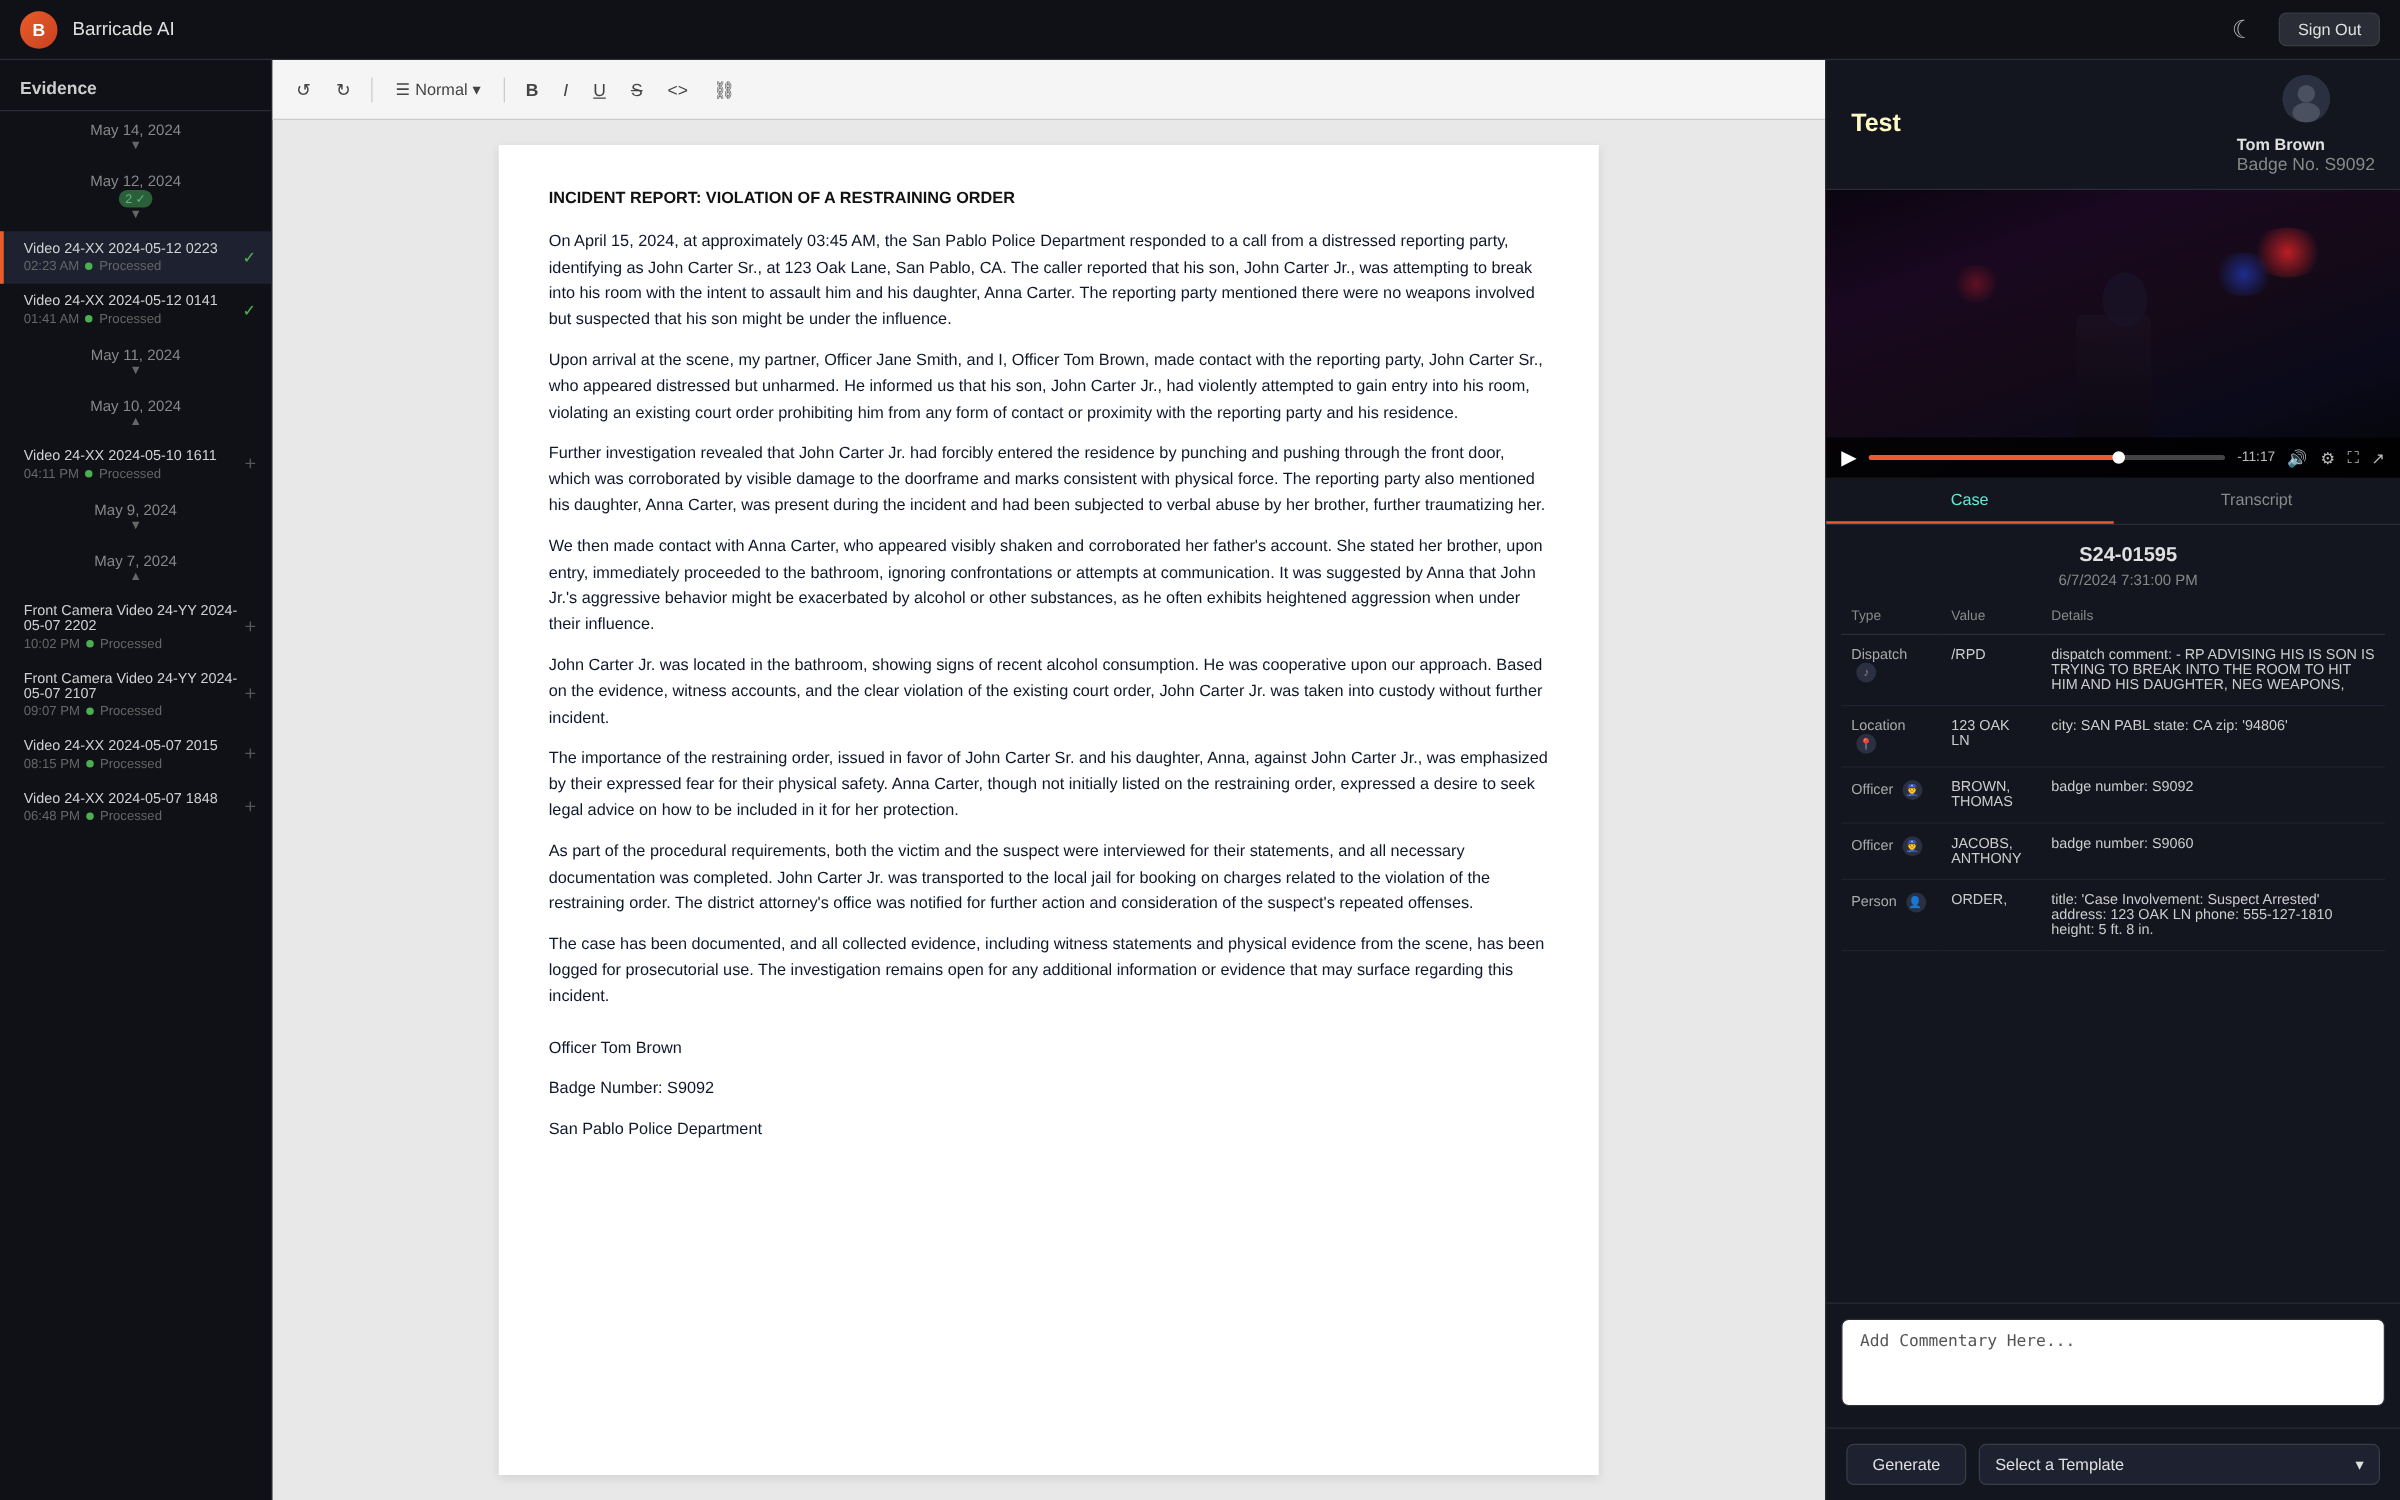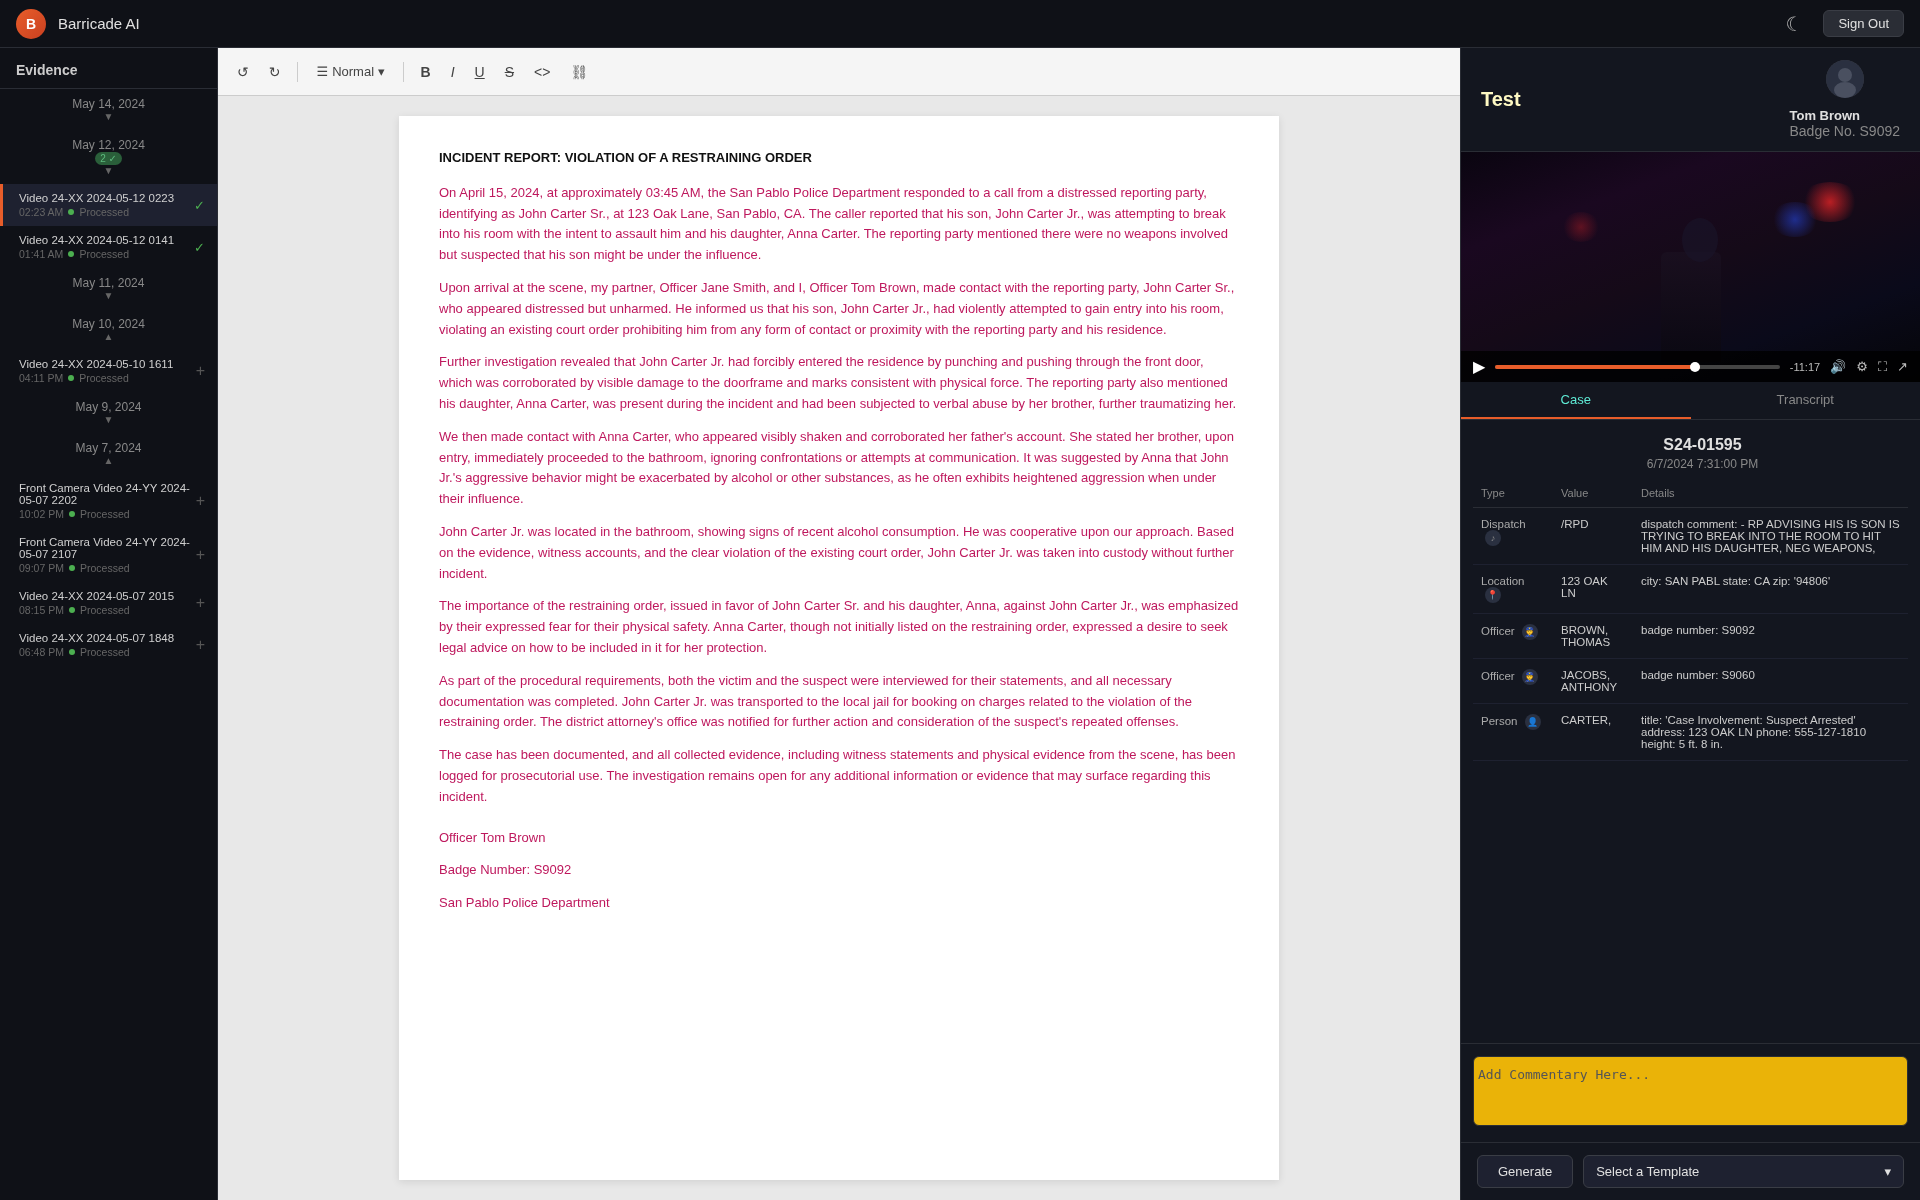--- a/index.html
+++ b/index.html
@@ -31,21 +31,21 @@
     .plus-icon { position: absolute; right: 12px; top: 50%; transform: translateY(-50%); color: #555; font-size: 16px; }
 
     
     .editor-area { flex: 1; background: #e8e8e8; display: flex; flex-direction: column; overflow: hidden; }
     .editor-toolbar { background: #f5f5f5; border-bottom: 1px solid #ccc; padding: 6px 12px; display: flex; align-items: center; gap: 6px; flex-shrink: 0; height: 48px; }
     .toolbar-btn { background: none; border: none; cursor: pointer; padding: 4px 7px; border-radius: 4px; color: #444; font-size: 14px; }
     .style-select { display: flex; align-items: center; gap: 4px; background: none; border: none; cursor: pointer; padding: 4px 8px; border-radius: 4px; color: #444; font-size: 13px; }
     .divider { width: 1px; height: 20px; background: #ccc; margin: 0 4px; }
     .editor-scroll { flex: 1; overflow-y: auto; padding: 20px; }
     .editor-doc { background: white; max-width: 880px; margin: 0 auto; padding: 32px 40px; min-height: 100%; box-shadow: 0 2px 8px rgba(0,0,0,0.1); }
-    .editor-doc p { font-size: 13px; color: #be185d; line-height: 1.6; margin-bottom: 12px; }
+    .editor-doc p { font-size: 13px; color: #0f172a; line-height: 1.6; margin-bottom: 12px; }
     .editor-doc .report-title { font-size: 13px; font-weight: bold; margin-bottom: 14px; color: #111; }
     .editor-doc .signature { margin-top: 20px; }
 
     
     .right-panel { width: 460px; background: #13161f; border-left: 1px solid #2a2d35; display: flex; flex-direction: column; flex-shrink: 0; }
     .panel-header { padding: 12px 20px; border-bottom: 1px solid #2a2d35; display: flex; align-items: center; justify-content: space-between; flex-shrink: 0; }
     .panel-title { font-size: 20px; font-weight: 600; color: #fef9c3; }
     .officer-info { display: flex; align-items: center; gap: 10px; flex-direction: column; }
     .officer-avatar { width: 38px; height: 38px; border-radius: 50%; background: #3a3d45; overflow: hidden; display: flex; align-items: center; justify-content: center; font-size: 14px; color: #aaa; }
     .officer-name { font-size: 13px; font-weight: 600; color: #e0e0e0; }
@@ -78,21 +78,21 @@
     .case-table-wrap { flex: 1; overflow-y: auto; padding: 0 12px; }
     .case-table { width: 100%; border-collapse: collapse; }
     .case-table th { text-align: left; font-size: 11px; color: #888; padding: 8px 8px; border-bottom: 1px solid #2a2d35; font-weight: 500; }
     .case-table td { font-size: 11.5px; color: #ccc; padding: 10px 8px; border-bottom: 1px solid #1e2130; vertical-align: top; }
     .case-table td:first-child { color: #aaa; font-weight: 500; width: 80px; }
     .case-table td:nth-child(2) { width: 80px; }
     .type-icon { width: 16px; height: 16px; border-radius: 50%; background: #2a3040; display: inline-flex; align-items: center; justify-content: center; font-size: 9px; color: #888; margin-left: 4px; vertical-align: middle; }
 
     
     .commentary-area { padding: 12px; border-top: 1px solid #2a2d35; flex-shrink: 0; }
-    .commentary-input { width: 100%; background: #eab308; border: 1px solid #2a2d35; border-radius: 6px; padding: 10px 4px; color: #555; font-size: 13px; resize: none; height: 70px; outline: none; }
+    .commentary-input { width: 100%; background: #ffffff; border: 1px solid #2a2d35; border-radius: 6px; padding: 10px 14px; color: #555; font-size: 13px; resize: none; height: 70px; outline: none; }
     .commentary-input::placeholder { color: #555; }
 
     
     .panel-footer { padding: 12px 16px; border-top: 1px solid #2a2d35; display: flex; gap: 10px; flex-shrink: 0; align-items: center; }
     .generate-btn { background: #1e2130; border: 1px solid #3a3d45; color: #e0e0e0; padding: 8px 20px; border-radius: 6px; cursor: pointer; font-size: 13px; }
     .template-select { flex: 1; background: #1e2130; border: 1px solid #3a3d45; color: #e0e0e0; padding: 8px 12px; border-radius: 6px; cursor: pointer; font-size: 13px; display: flex; align-items: center; justify-content: space-between; }
 
     
     ::-webkit-scrollbar { width: 4px; }
     ::-webkit-scrollbar-track { background: transparent; }
@@ -313,21 +313,21 @@
             <td>BROWN, THOMAS</td>
             <td>badge number: S9092</td>
           </tr>
           <tr>
             <td>Officer <span class="type-icon">👮</span></td>
             <td>JACOBS, ANTHONY</td>
             <td>badge number: S9060</td>
           </tr>
           <tr>
             <td>Person <span class="type-icon">👤</span></td>
-            <td>CARTER,</td>
+            <td>ORDER,</td>
             <td>title: 'Case Involvement: Suspect Arrested' address: 123 OAK LN phone: 555-127-1810 height: 5 ft. 8 in.</td>
           </tr>
         </tbody>
       </table>
     </div>
 
     <div class="commentary-area">
       <textarea class="commentary-input" placeholder="Add Commentary Here..." style=""></textarea>
     </div>
 

